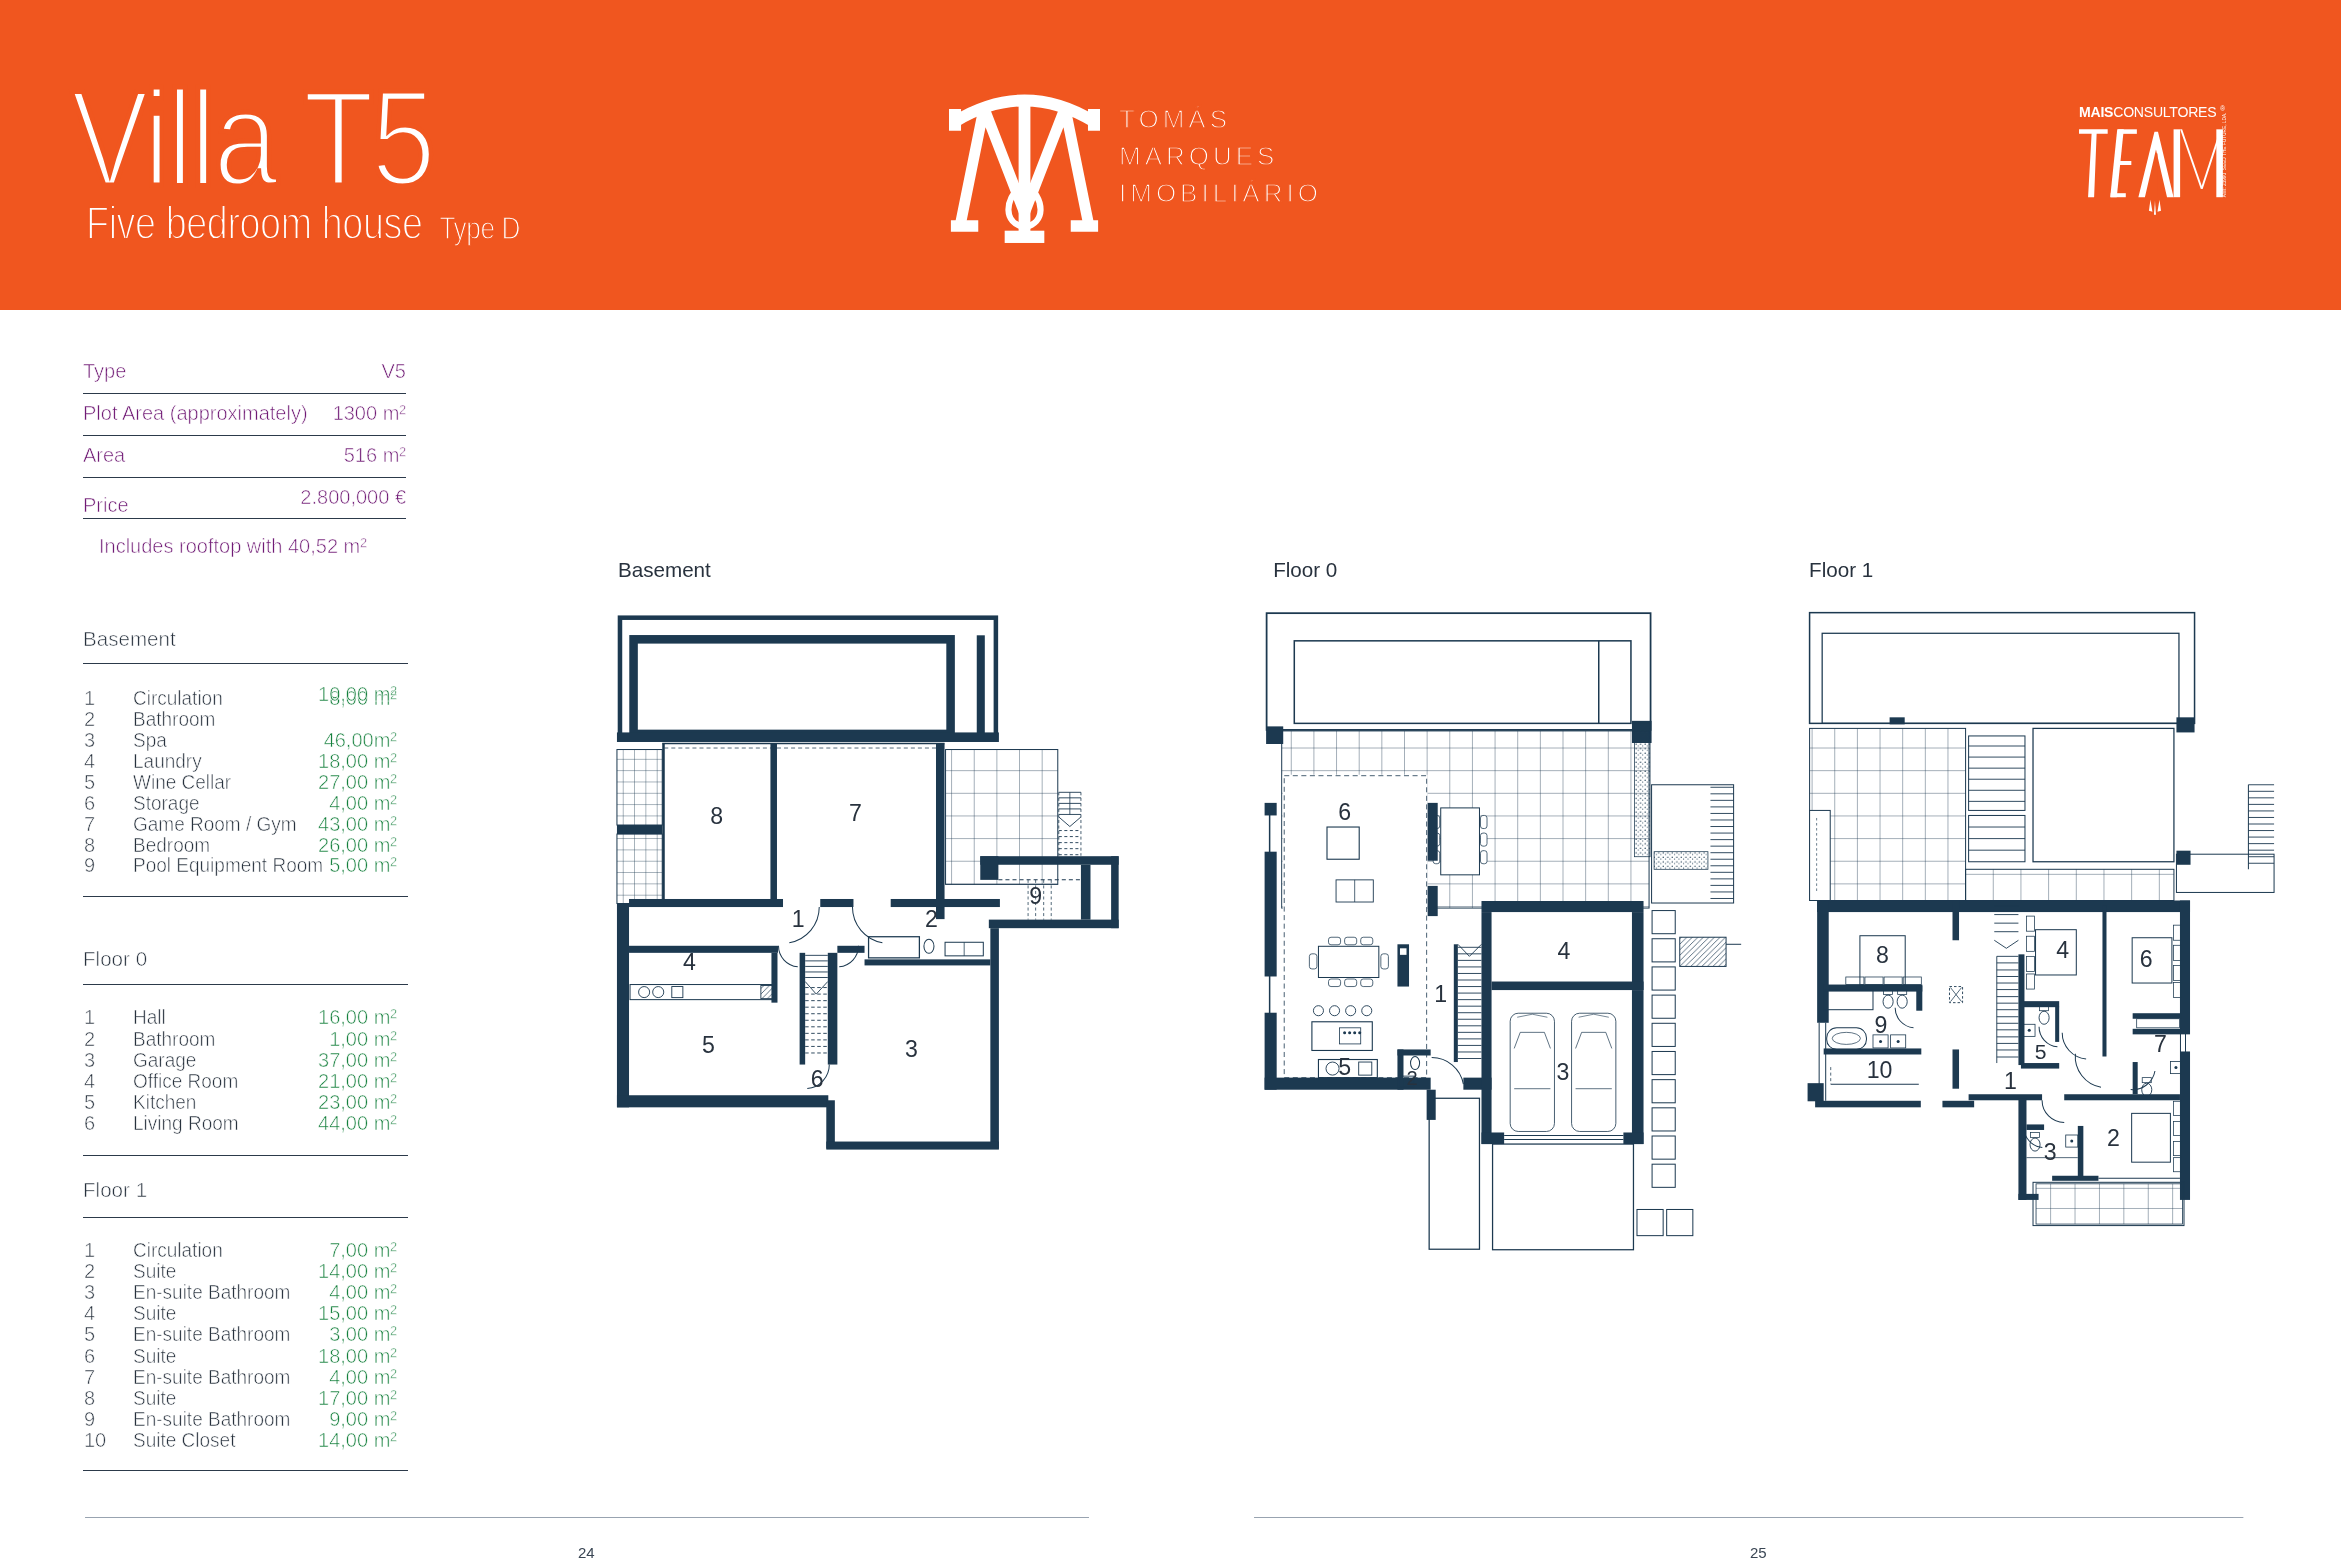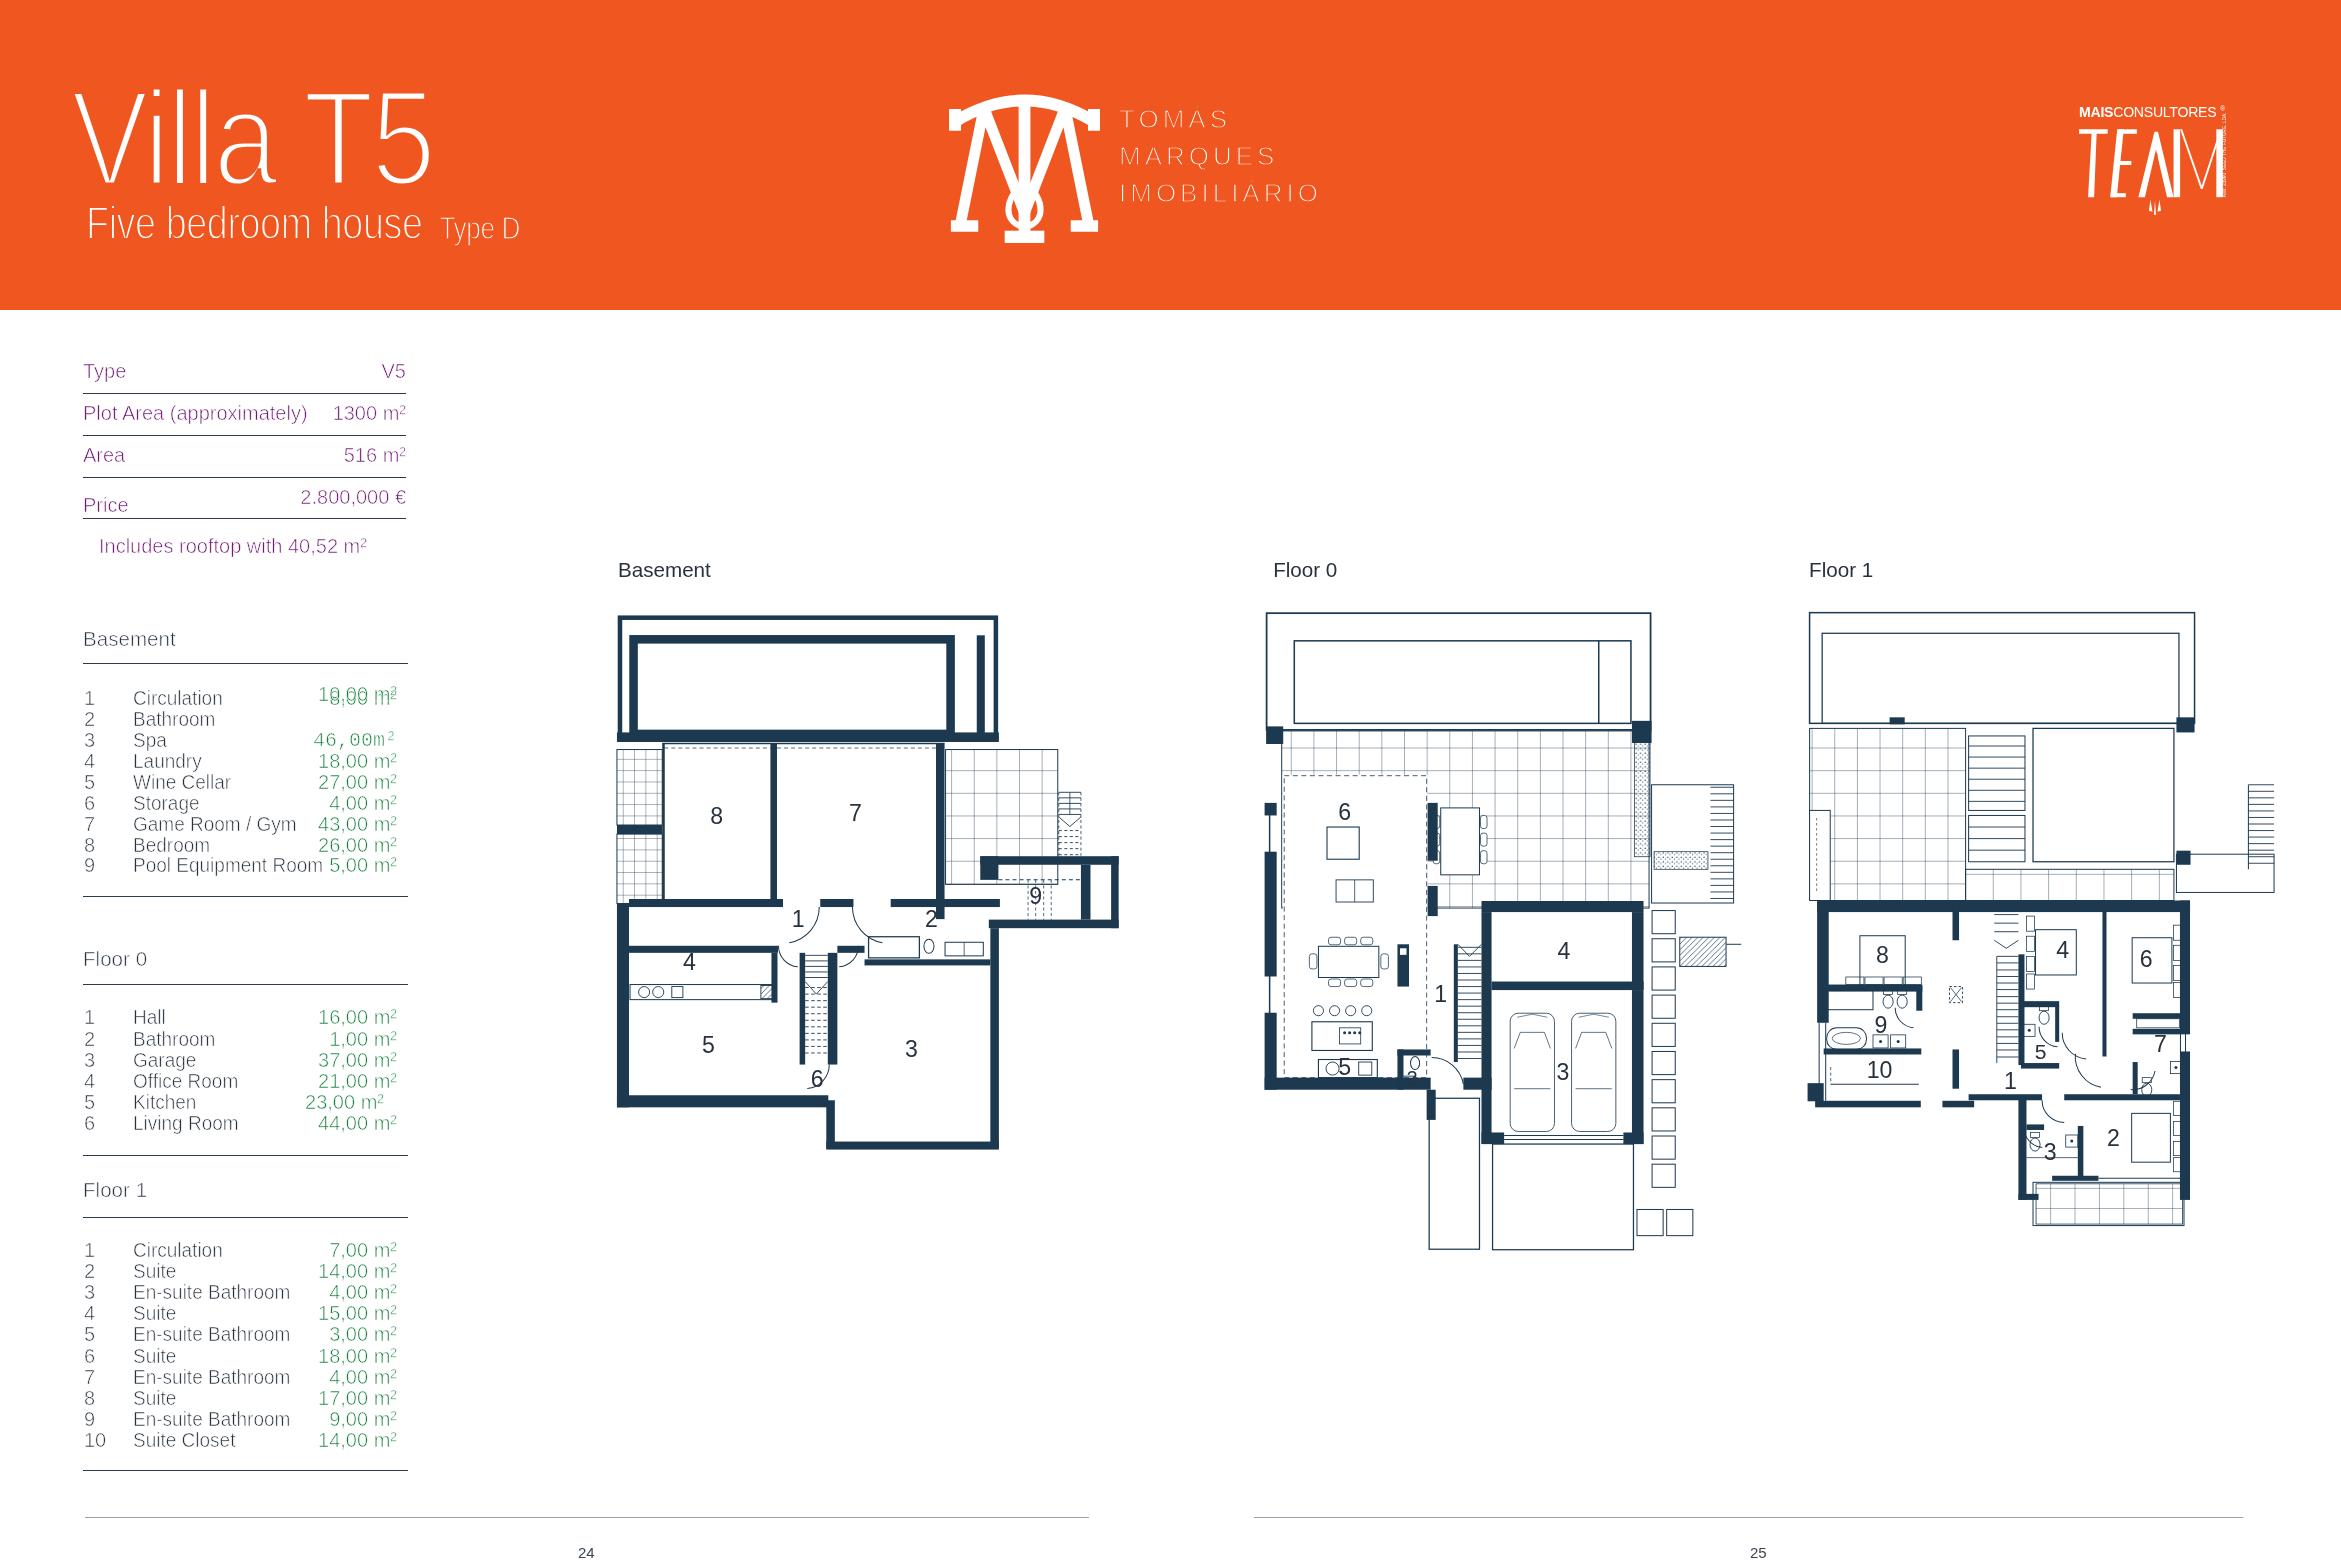--- a/index.html
+++ b/index.html
@@ -78,21 +78,21 @@
 <div class="sec" style="left:83px;top:627px;">Basement</div>
 <div class="rline" style="left:83px;top:663px;width:325px;"></div>
 <div class="li-num" style="left:84px;top:687px;">1</div>
 <div class="li-name" style="left:133px;top:687px;">Circulation</div>
 <div class="li-val" style="left:133px;top:687px;width:264px;">8,00 m²</div>
 <div class="li-num" style="left:84px;top:708px;">2</div>
 <div class="li-name" style="left:133px;top:708px;">Bathroom</div>
 <div class="li-val" style="left:133px;top:683px;width:264px;">10,00 m²</div>
 <div class="li-num" style="left:84px;top:729px;">3</div>
 <div class="li-name" style="left:133px;top:729px;">Spa</div>
-<div class="li-val" style="left:133px;top:729px;width:264px;font-family:Liberation Mono, monospace;">46,00m²</div>
+<div class="li-val" style="left:133px;top:729px;width:264px;">46,00m²</div>
 <div class="li-num" style="left:84px;top:750px;">4</div>
 <div class="li-name" style="left:133px;top:750px;">Laundry</div>
 <div class="li-val" style="left:133px;top:750px;width:264px;">18,00 m²</div>
 <div class="li-num" style="left:84px;top:771px;">5</div>
 <div class="li-name" style="left:133px;top:771px;">Wine Cellar</div>
 <div class="li-val" style="left:133px;top:771px;width:264px;">27,00 m²</div>
 <div class="li-num" style="left:84px;top:792px;">6</div>
 <div class="li-name" style="left:133px;top:792px;">Storage</div>
 <div class="li-val" style="left:133px;top:792px;width:264px;">4,00 m²</div>
 <div class="li-num" style="left:84px;top:813px;">7</div>
@@ -114,21 +114,21 @@
 <div class="li-name" style="left:133px;top:1028px;">Bathroom</div>
 <div class="li-val" style="left:133px;top:1028px;width:264px;">1,00 m²</div>
 <div class="li-num" style="left:84px;top:1049px;">3</div>
 <div class="li-name" style="left:133px;top:1049px;">Garage</div>
 <div class="li-val" style="left:133px;top:1049px;width:264px;">37,00 m²</div>
 <div class="li-num" style="left:84px;top:1070px;">4</div>
 <div class="li-name" style="left:133px;top:1070px;">Office Room</div>
 <div class="li-val" style="left:133px;top:1070px;width:264px;">21,00 m²</div>
 <div class="li-num" style="left:84px;top:1091px;">5</div>
 <div class="li-name" style="left:133px;top:1091px;">Kitchen</div>
-<div class="li-val" style="left:120px;top:1091px;width:264px;">23,00 m²</div>
+<div class="li-val" style="left:133px;top:1091px;width:264px;">23,00 m²</div>
 <div class="li-num" style="left:84px;top:1112px;">6</div>
 <div class="li-name" style="left:133px;top:1112px;">Living Room</div>
 <div class="li-val" style="left:133px;top:1112px;width:264px;">44,00 m²</div>
 <div class="rline" style="left:83px;top:1155px;width:325px;"></div>
 <div class="sec" style="left:83px;top:1178px;">Floor 1</div>
 <div class="rline" style="left:83px;top:1217px;width:325px;"></div>
 <div class="li-num" style="left:84px;top:1239px;">1</div>
 <div class="li-name" style="left:133px;top:1239px;">Circulation</div>
 <div class="li-val" style="left:133px;top:1239px;width:264px;">7,00 m²</div>
 <div class="li-num" style="left:84px;top:1260px;">2</div>

